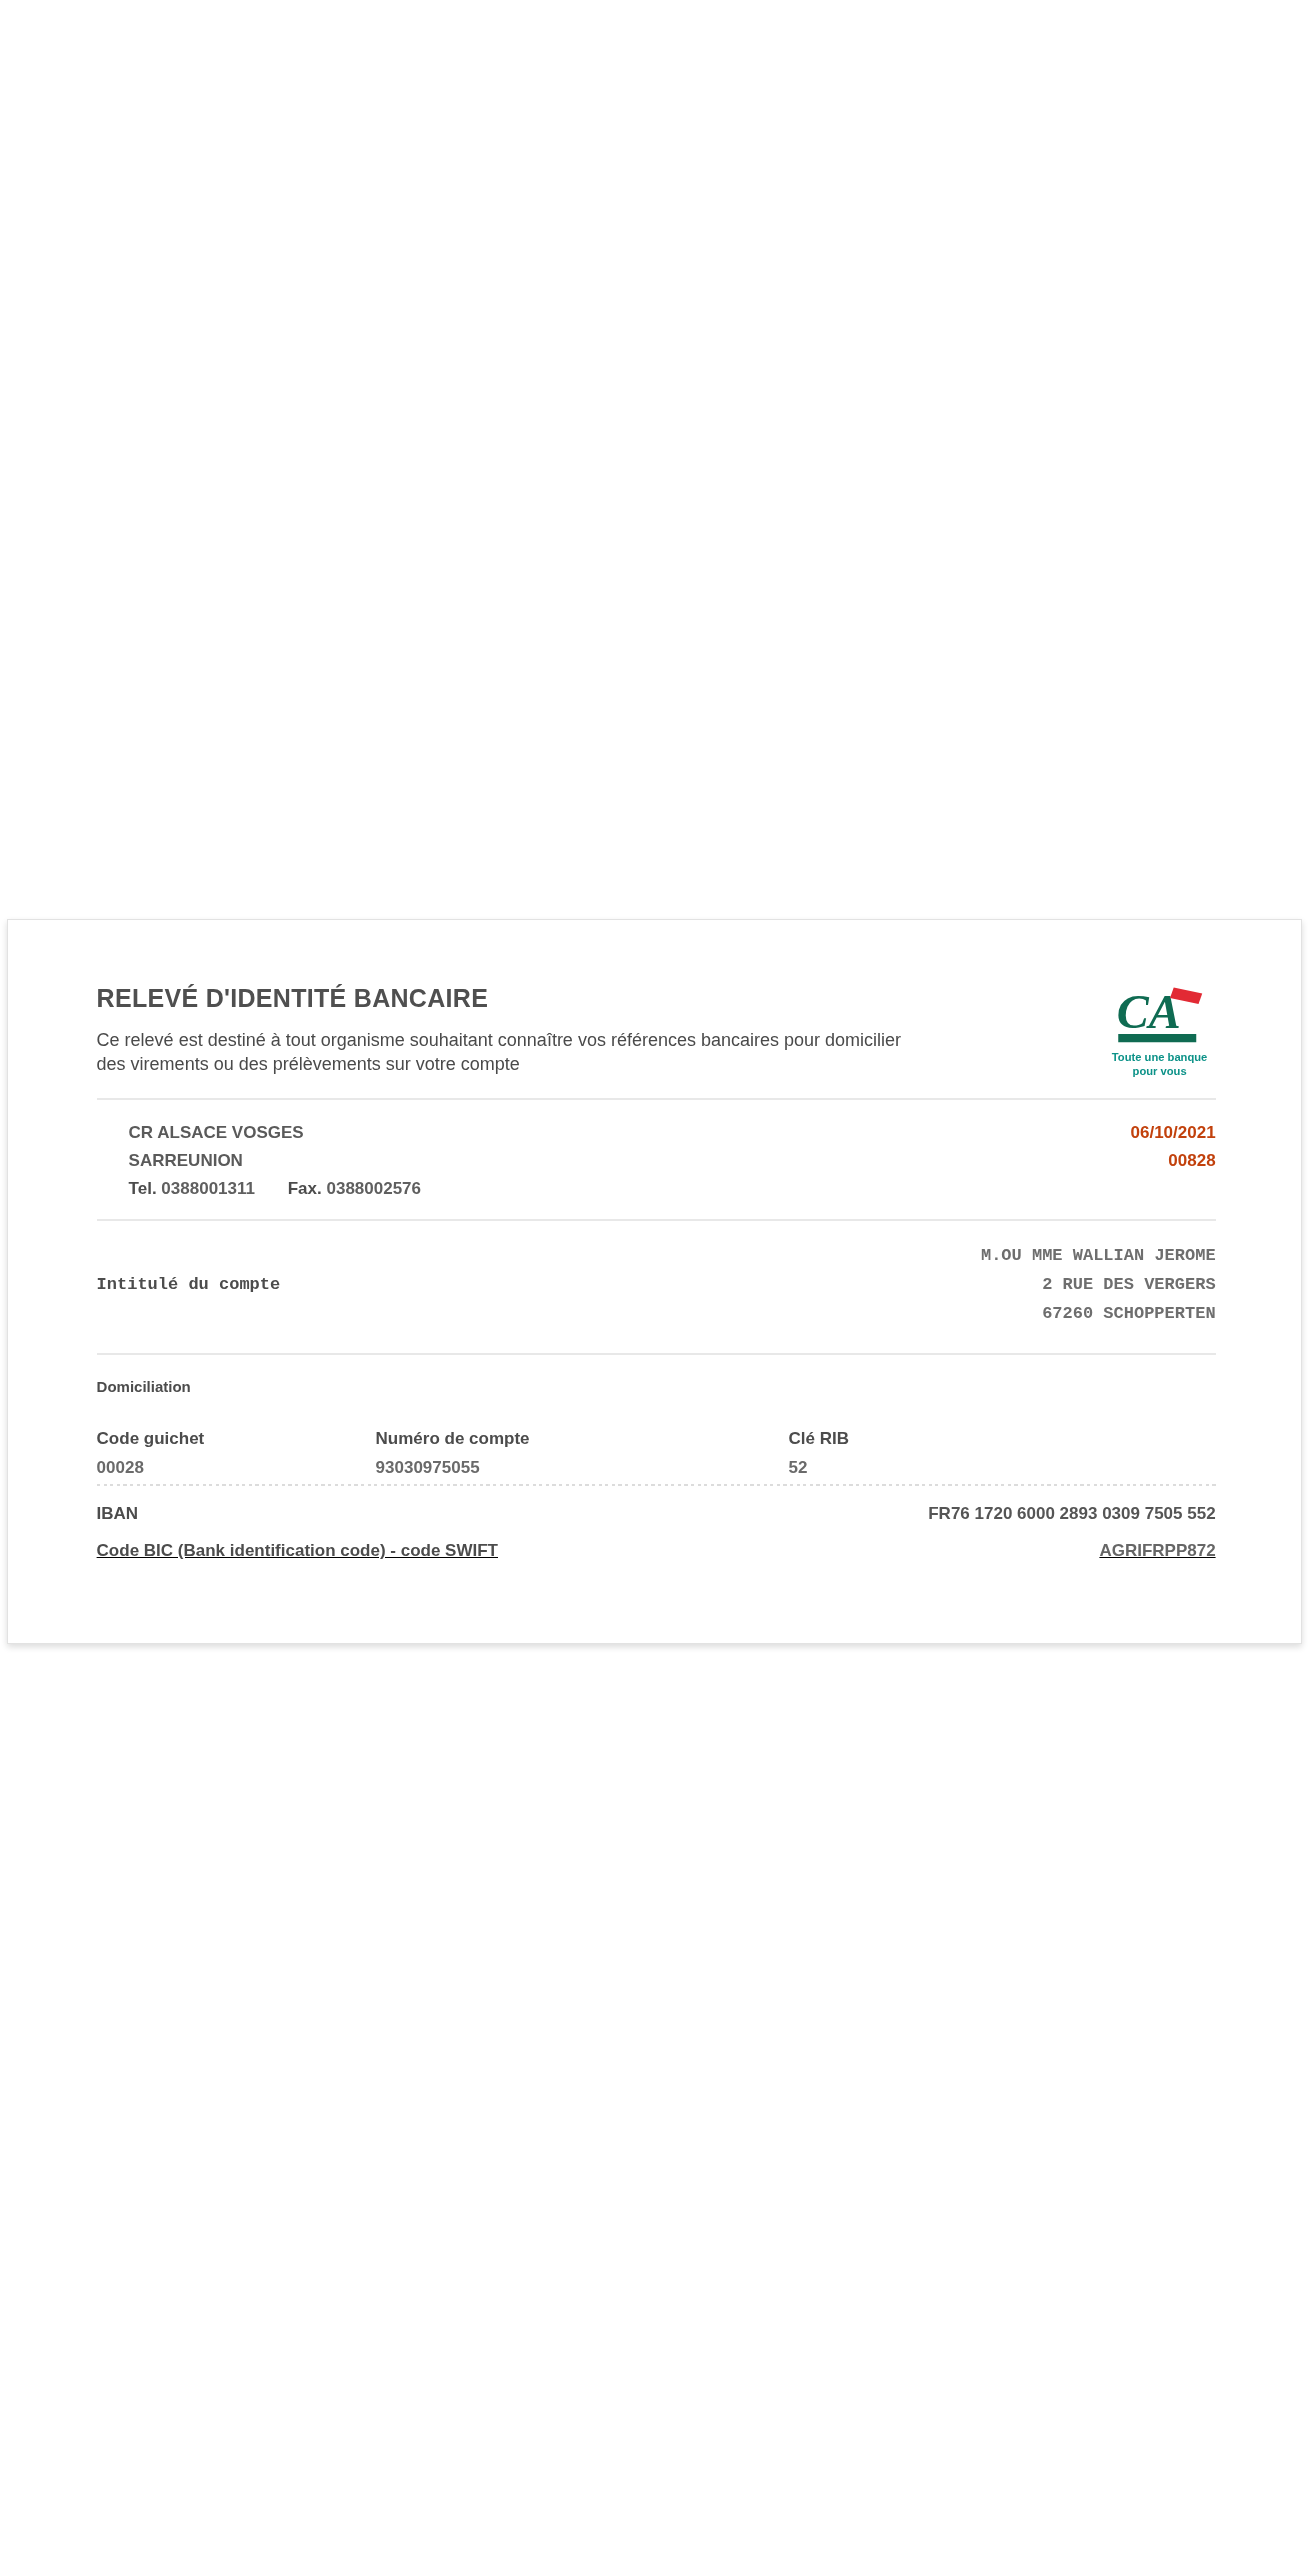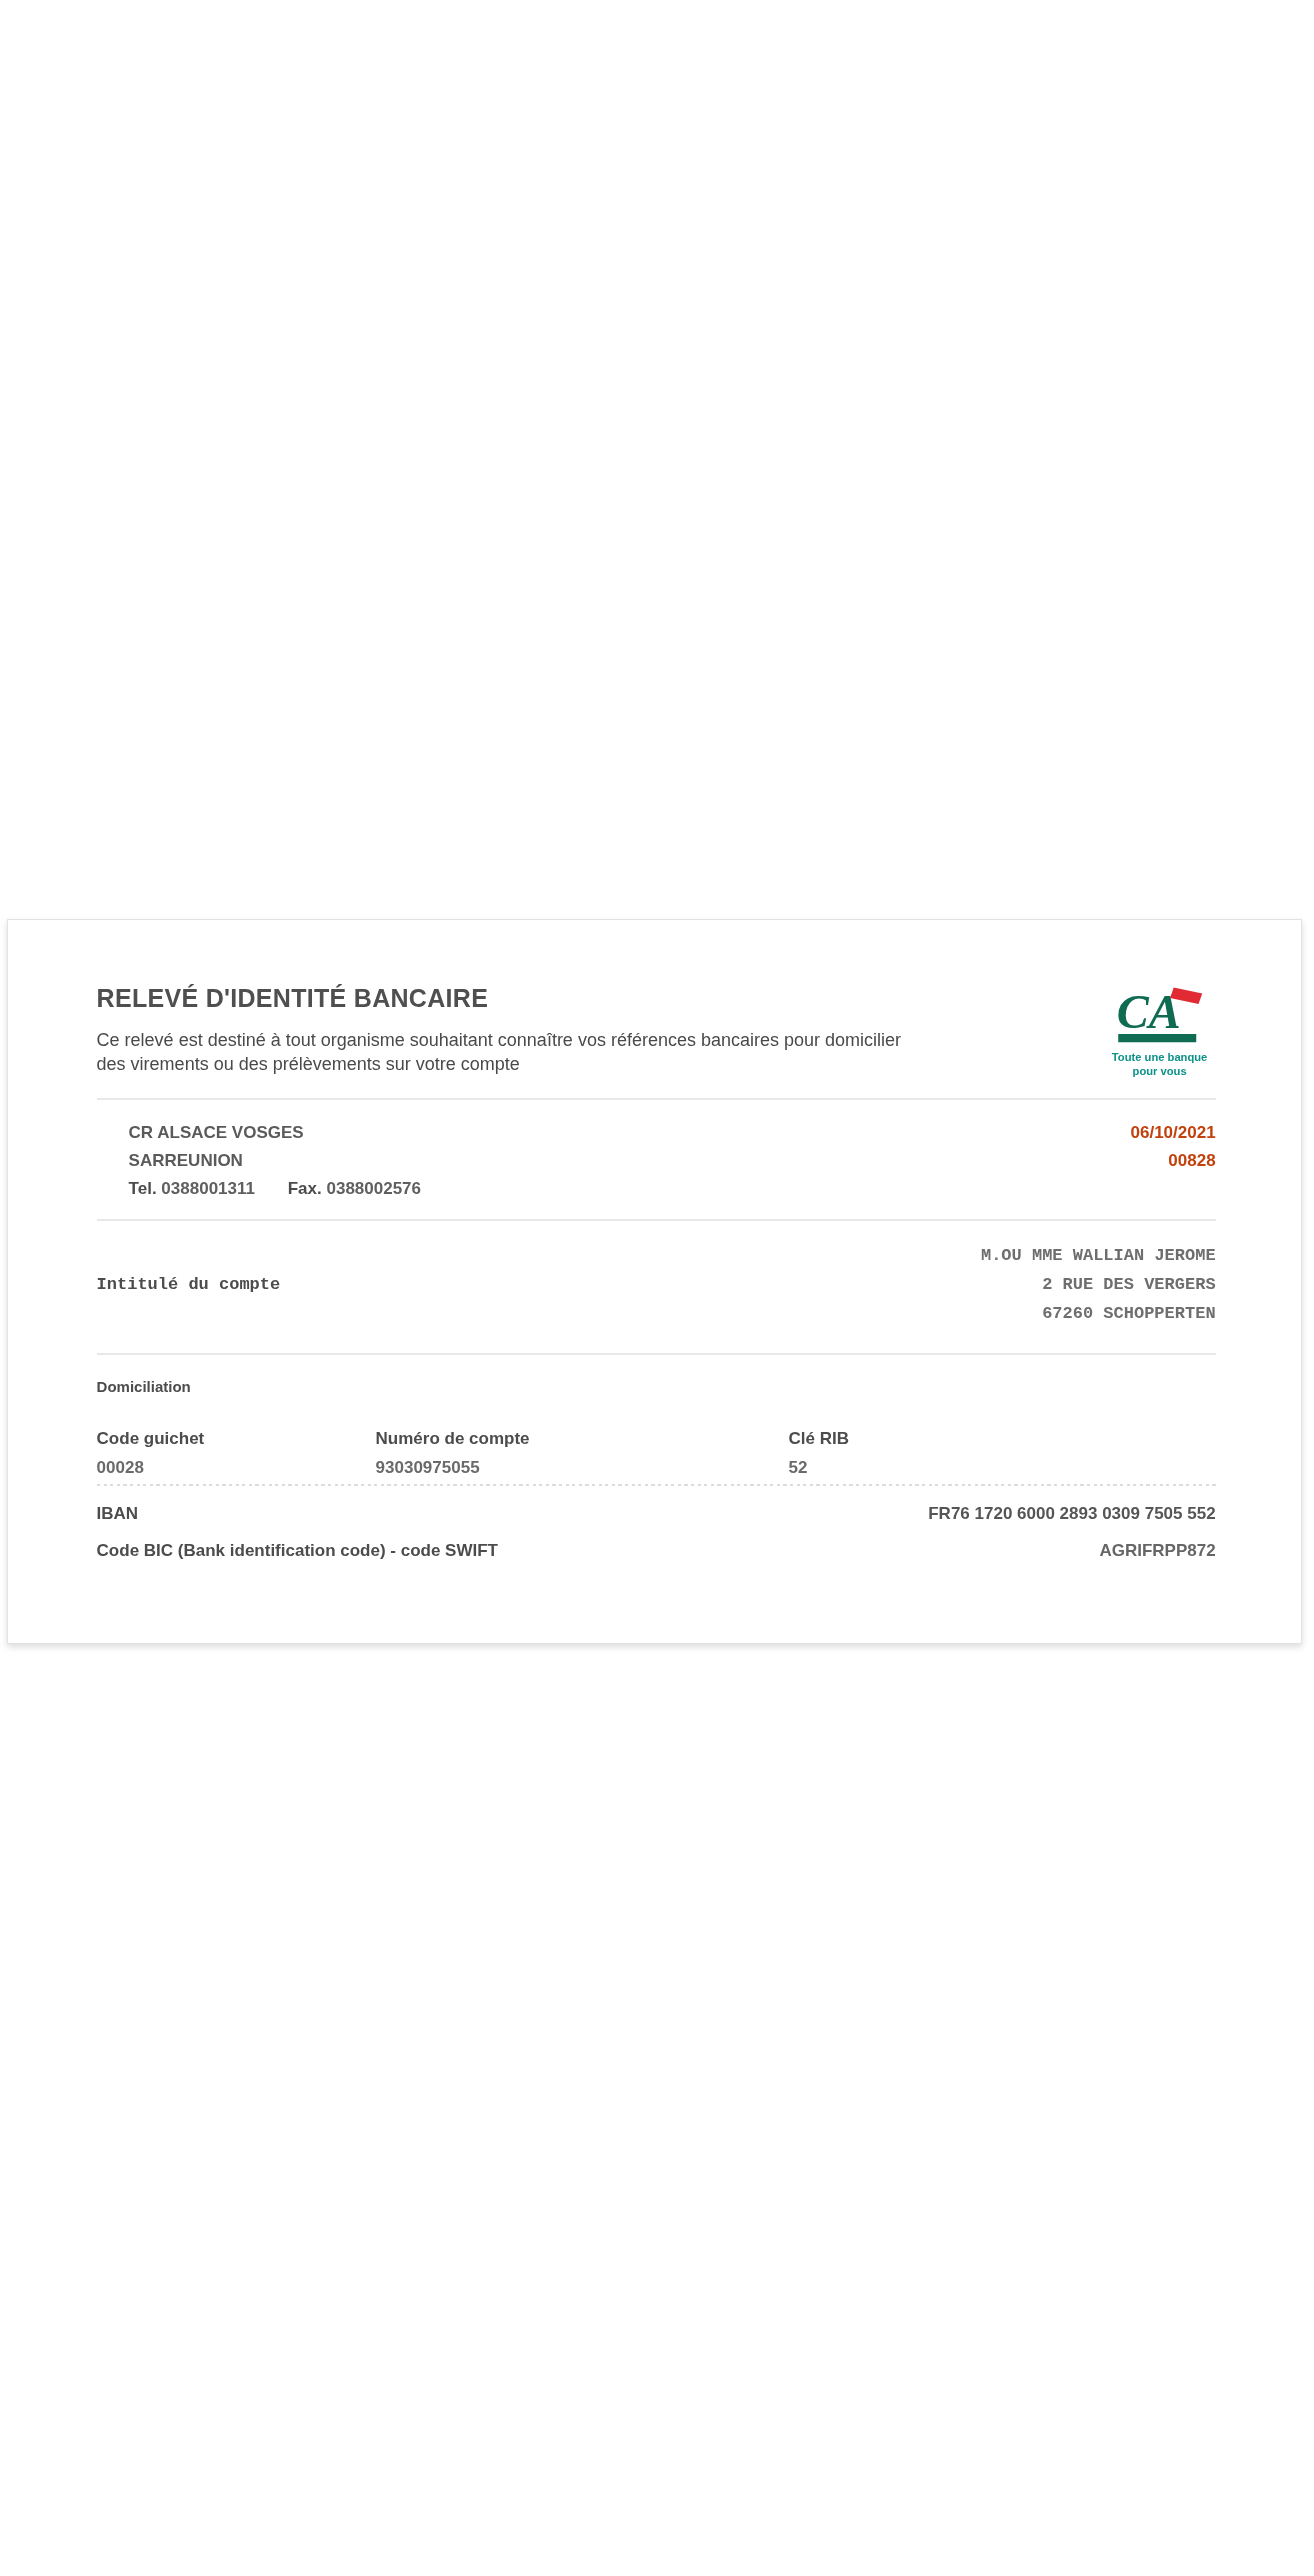--- a/index.html
+++ b/index.html
@@ -144,20 +144,21 @@
     align-items: baseline;
   }
   .iban-label { font-size: 17px; font-weight: 700; color: #4c4c4c; line-height: 26px; }
   .iban-value { font-size: 17px; font-weight: 700; color: #555555; line-height: 26px; }
 
   .bic-row {
     margin-top: 11.2px;
     display: flex;
     justify-content: space-between;
     align-items: baseline;
+    text-decoration: underline;
   }
   .bic-label { font-size: 17px; font-weight: 700; color: #4c4c4c; line-height: 26px; }
   .bic-value { font-size: 17px; font-weight: 600; color: #666666; line-height: 26px; }
 </style>
 </head>
 <body>
 
 <div class="rib-card">
   <div class="card-inner">
 

